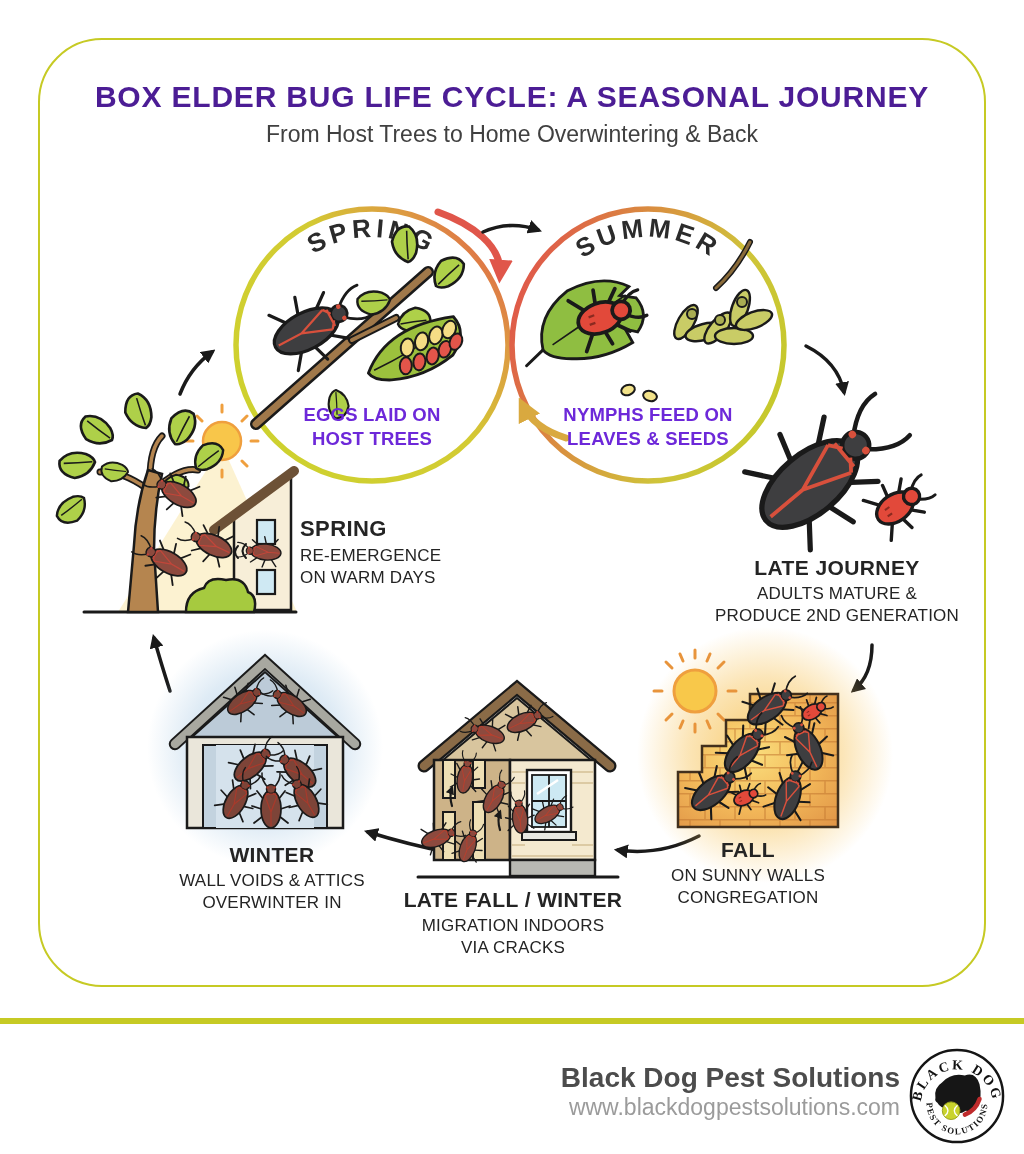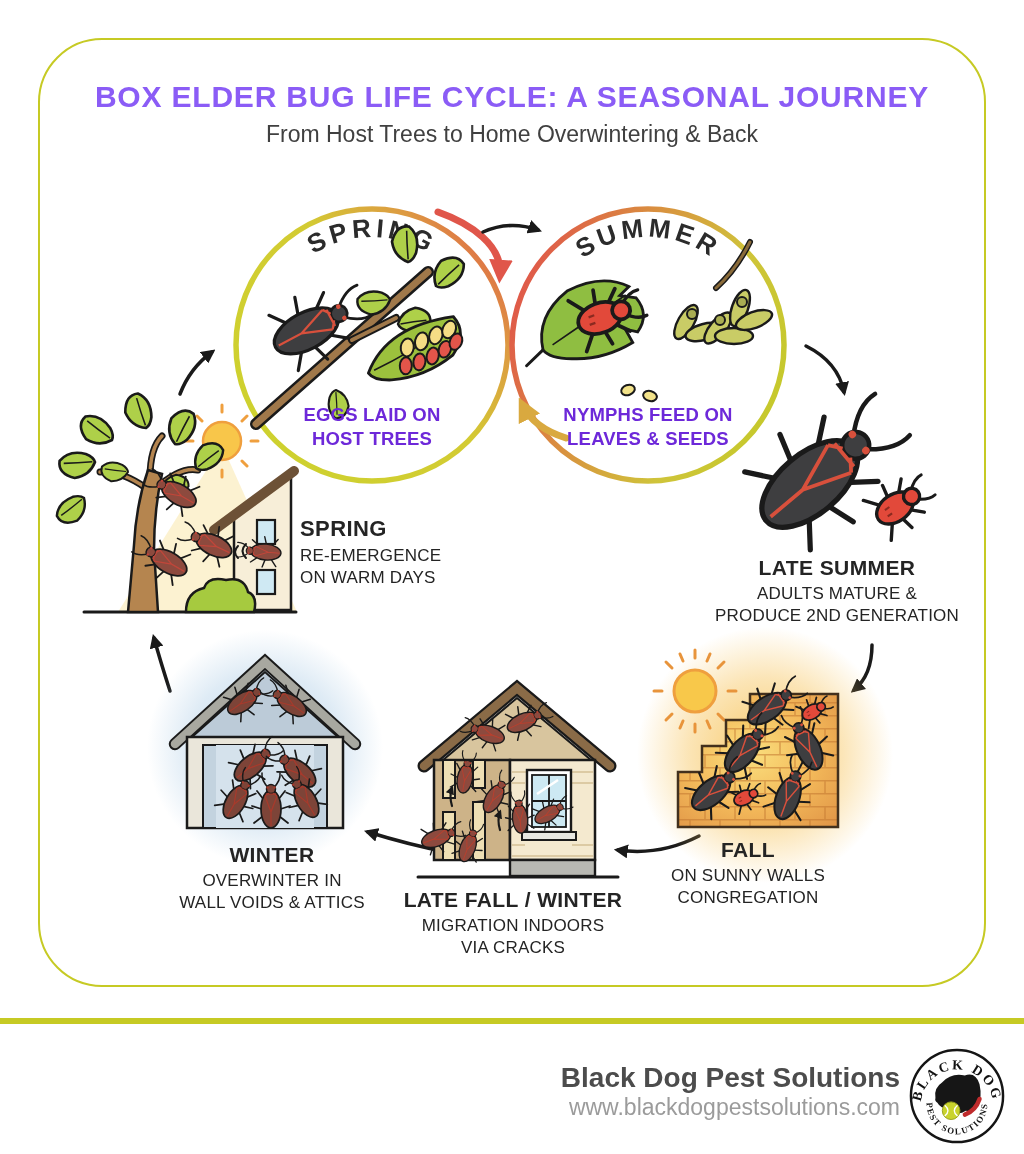--- a/index.html
+++ b/index.html
@@ -1,21 +1,21 @@
 <!DOCTYPE html>
 <html><head>
 <meta charset="utf-8">
 <style>
   html,body{margin:0;padding:0;background:#ffffff;}
   #page{position:relative;width:1024px;height:1154px;background:#ffffff;overflow:hidden;
         font-family:"Liberation Sans",sans-serif;}
   #frame{position:absolute;left:38px;top:38px;width:944px;height:945px;
          border:2px solid #c6ca24;border-radius:64px;}
   #title{position:absolute;left:0;top:80px;width:1024px;text-align:center;
-         font-size:30px;font-weight:800;letter-spacing:.8px;color:#8b5cf6;}
+         font-size:30px;font-weight:800;letter-spacing:.8px;color:#4c1d95;}
   #subtitle{position:absolute;left:0;top:121px;width:1024px;text-align:center;
          font-size:23px;font-weight:500;color:#404040;}
   svg{position:absolute;left:0;top:0;}
   .cap{position:absolute;text-align:center;color:#6d28d9;font-weight:600;
        font-size:18.5px;line-height:1.3;letter-spacing:.2px;z-index:3;}
   .stage{position:absolute;text-align:center;color:#242424;z-index:3;}
   .stage .lbl{font-size:21px;font-weight:800;letter-spacing:.4px;margin-bottom:3px;}
   .stage .ln{font-size:17px;font-weight:500;line-height:1.32;letter-spacing:.2px;}
   #stage-spring-scene{text-align:left;}
   #stage-spring-scene .lbl{font-size:22px;}
@@ -330,38 +330,38 @@
   <div class="cap" style="left:272px;top:403px;width:200px;">
     <div>EGGS LAID ON</div>
     <div>HOST TREES</div>
   </div>
   <div class="cap" style="left:548px;top:403px;width:200px;">
     <div>NYMPHS FEED ON</div>
     <div>LEAVES &amp; SEEDS</div>
   </div>
 
   <div class="stage" style="left:712px;top:556px;width:250px;">
-    <div class="lbl">LATE SUMMER</div>
+    <div class="lbl">LATE JOURNEY</div>
     <div class="ln">ADULTS MATURE &amp;</div>
     <div class="ln">PRODUCE 2ND GENERATION</div>
   </div>
   <div class="stage" style="left:638px;top:838px;width:220px;">
     <div class="lbl">FALL</div>
     <div class="ln">ON SUNNY WALLS</div>
     <div class="ln">CONGREGATION</div>
   </div>
   <div class="stage" style="left:388px;top:888px;width:250px;">
     <div class="lbl">LATE FALL / WINTER</div>
     <div class="ln">MIGRATION INDOORS</div>
     <div class="ln">VIA CRACKS</div>
   </div>
   <div class="stage" style="left:157px;top:843px;width:230px;">
     <div class="lbl">WINTER</div>
+    <div class="ln">WALL VOIDS &amp; ATTICS</div>
     <div class="ln">OVERWINTER IN</div>
-    <div class="ln">WALL VOIDS &amp; ATTICS</div>
   </div>
   <div class="stage" id="stage-spring-scene" style="left:300px;top:516px;width:180px;">
     <div class="lbl">SPRING</div>
     <div class="ln">RE-EMERGENCE</div>
     <div class="ln">ON WARM DAYS</div>
   </div>
 
   <div id="sep"></div>
   <div id="footer-text">
     <div id="brand">Black Dog Pest Solutions</div>

